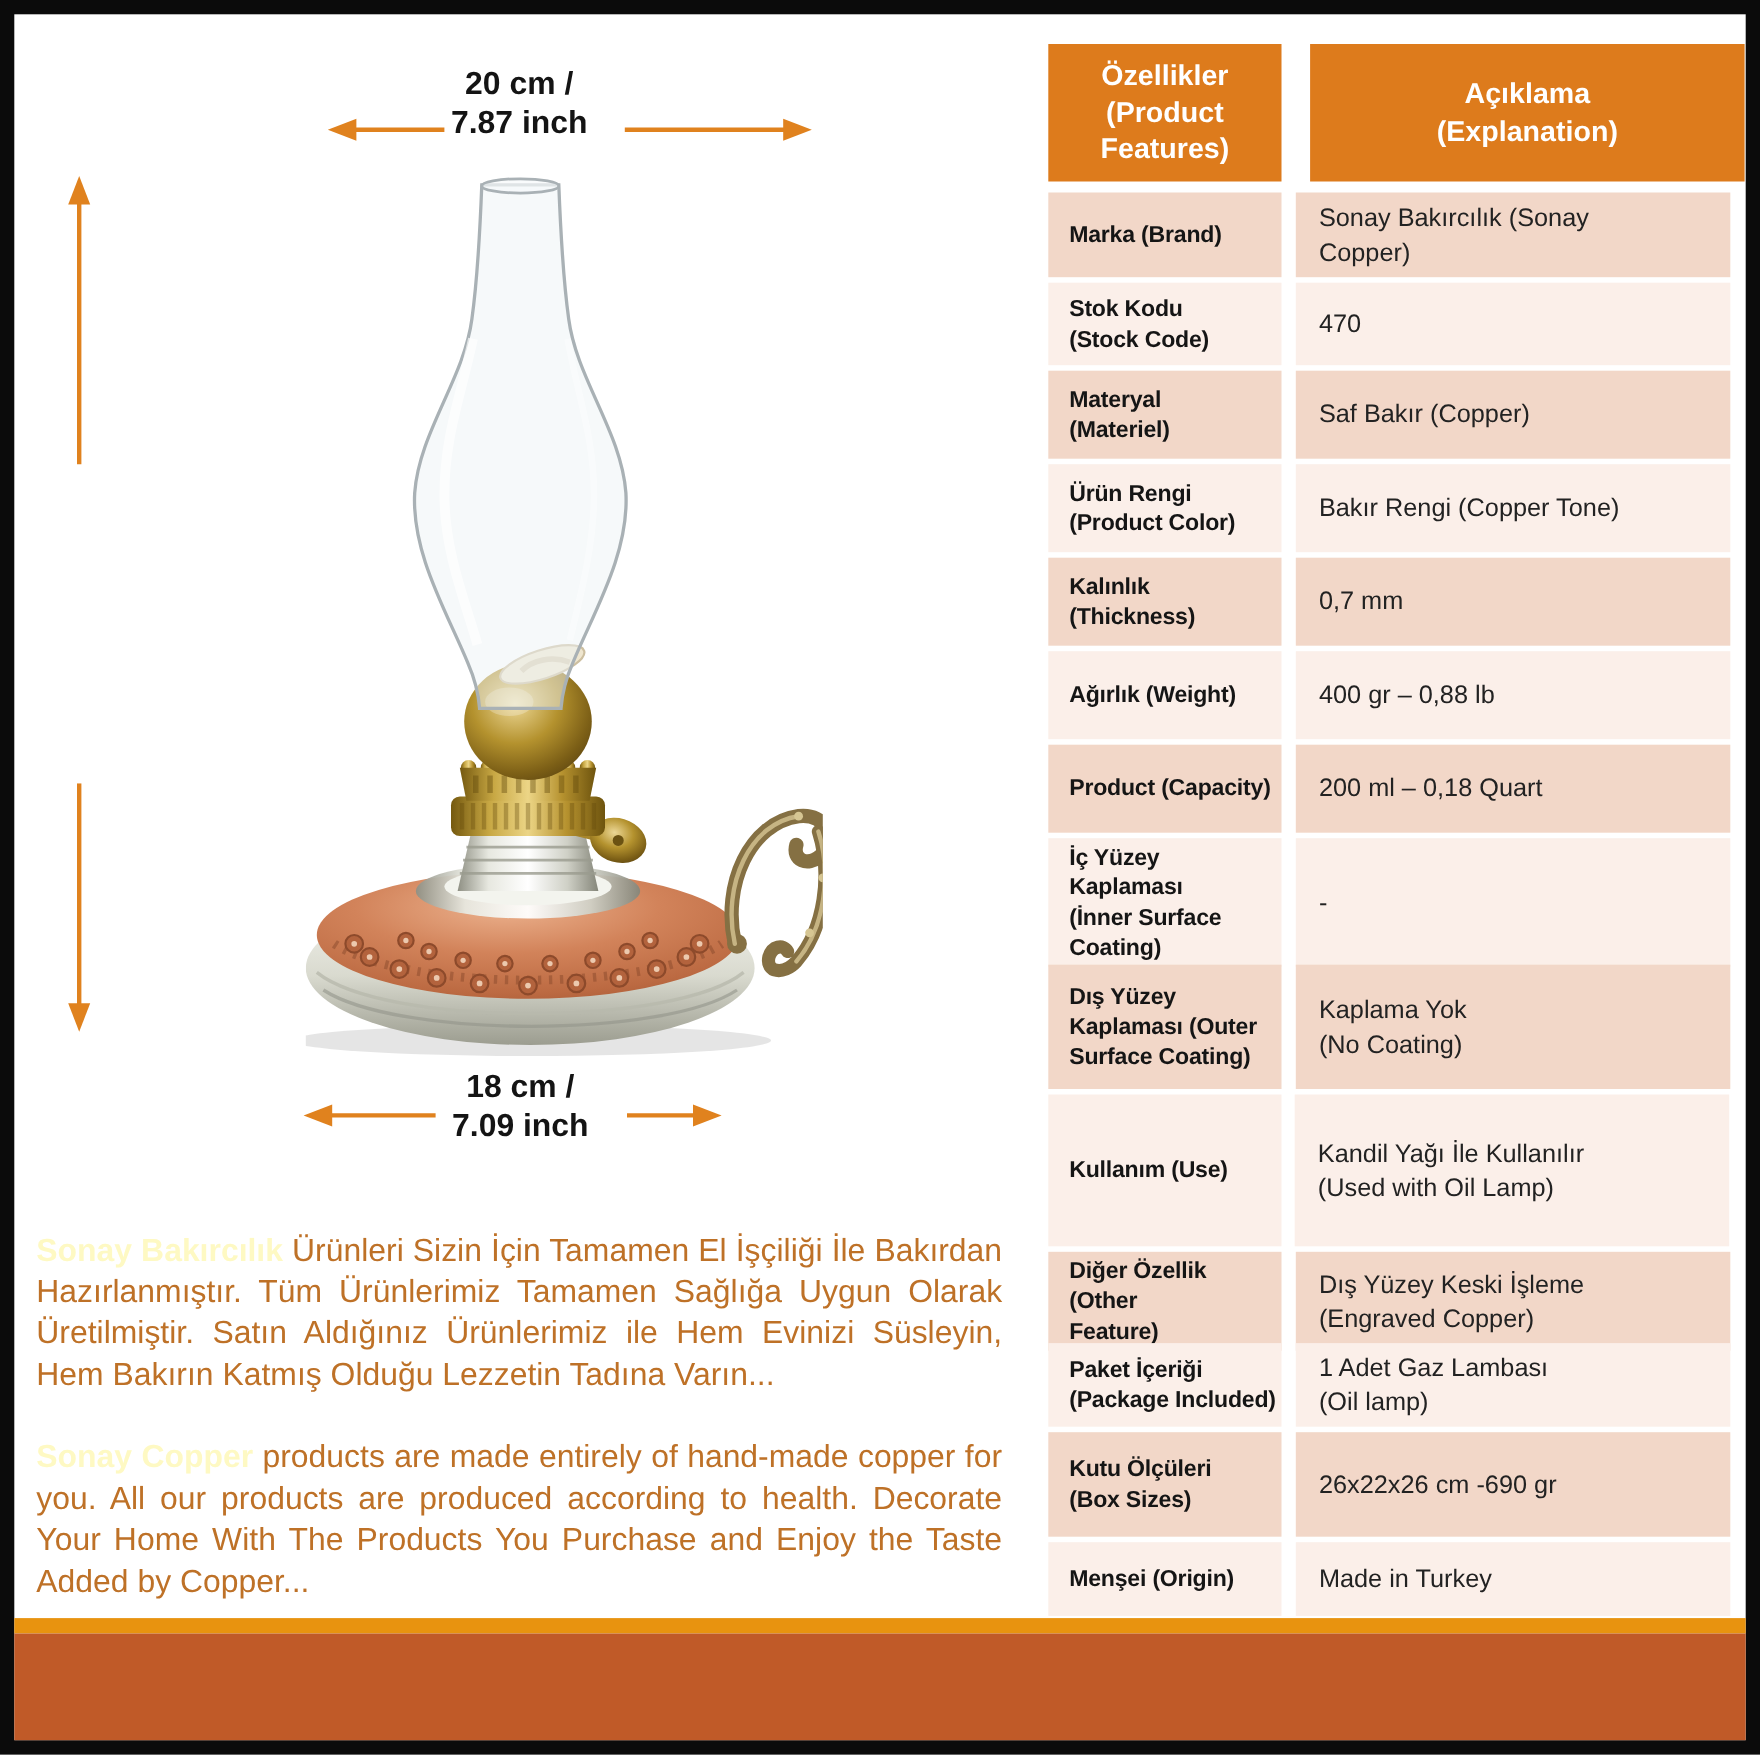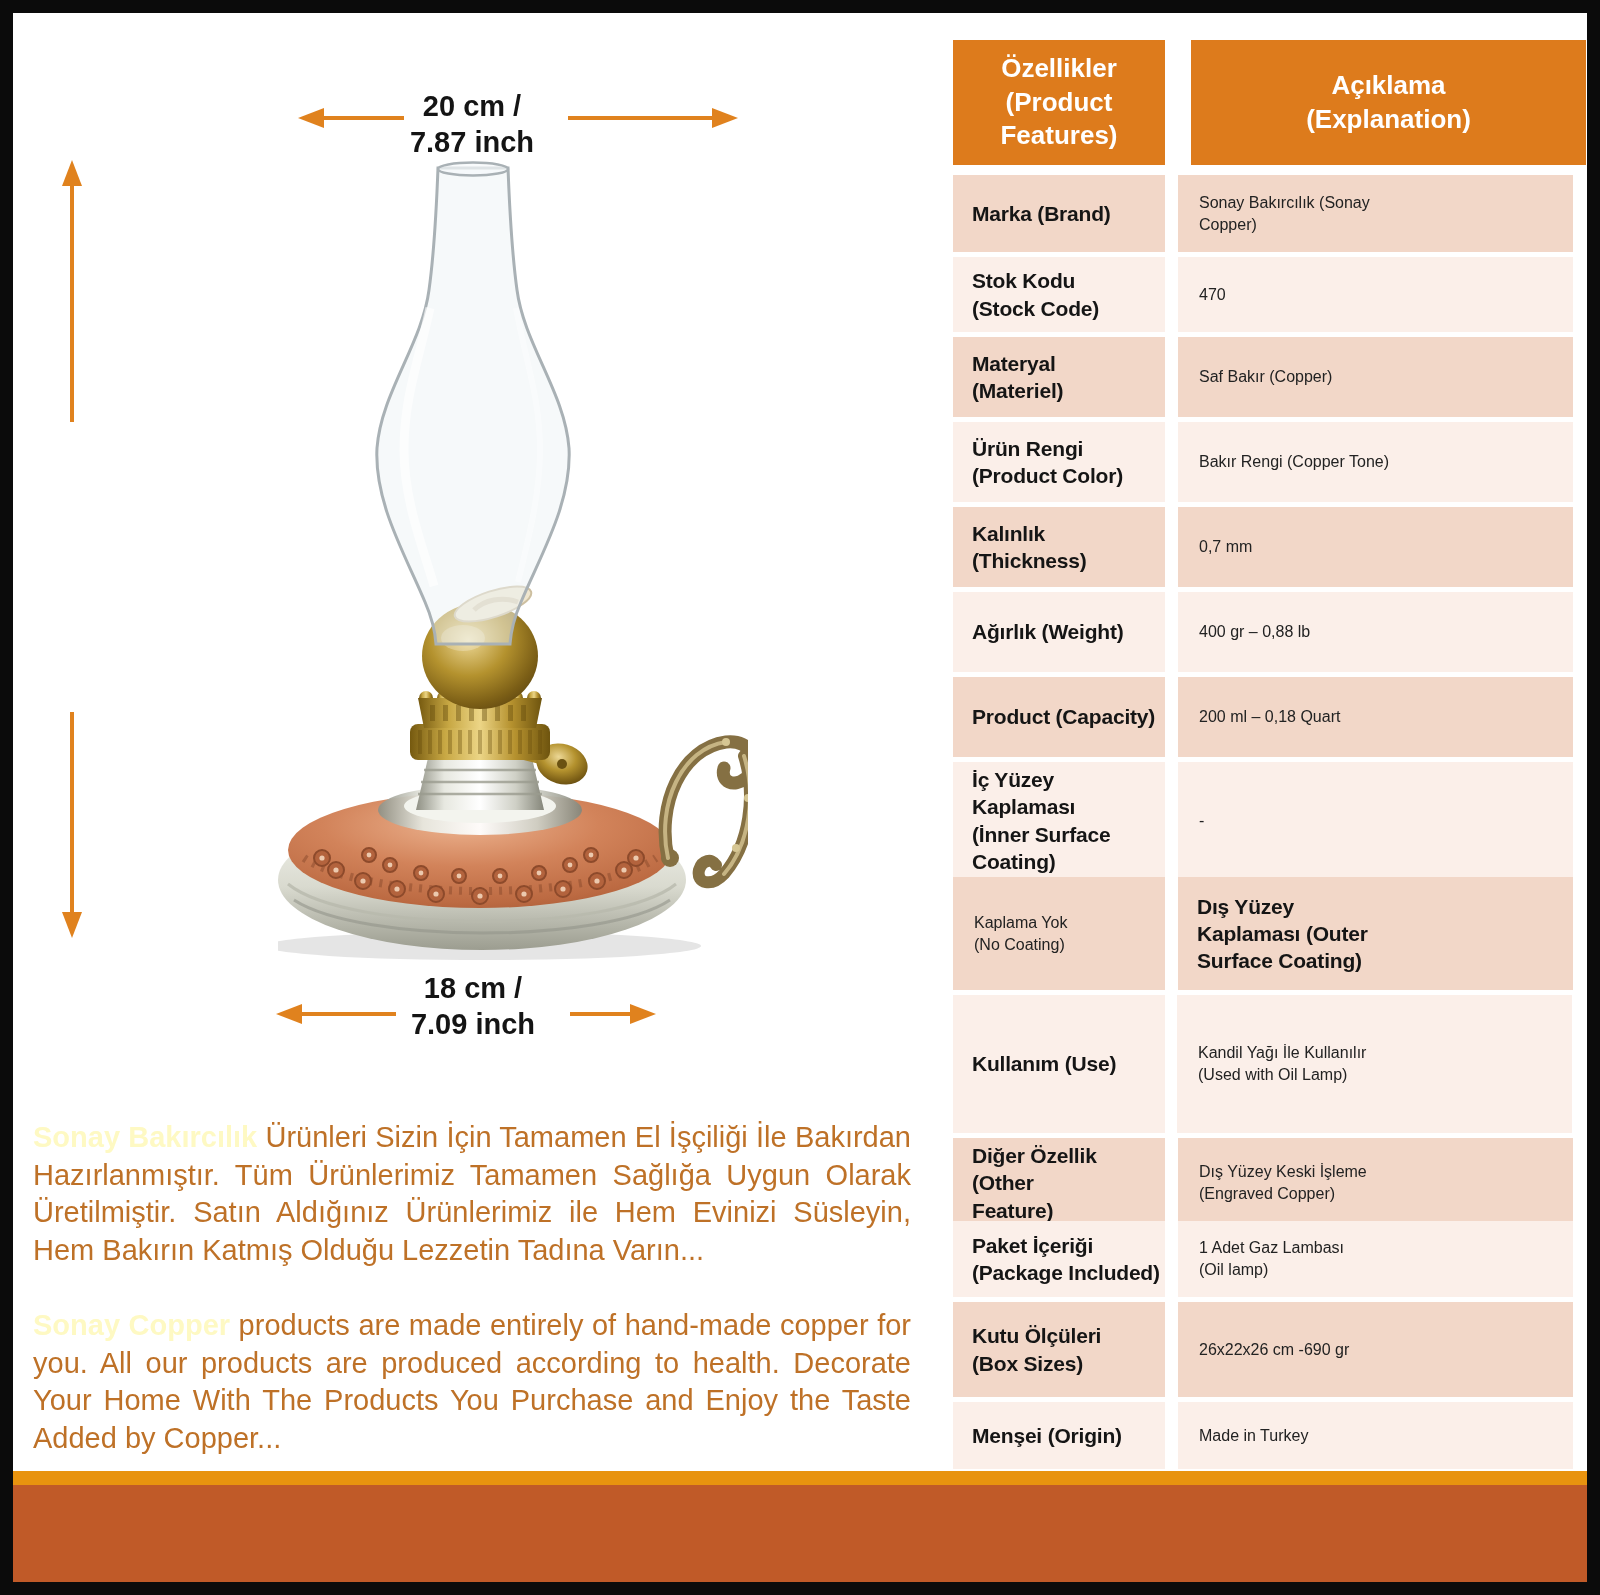--- a/index.html
+++ b/index.html
@@ -10,21 +10,21 @@
   }
   .frame{position:absolute;inset:13px;background:#ffffff;}
   .band-strip{position:absolute;left:13px;right:13px;bottom:110px;height:14px;background:#E8930F;}
   .band{position:absolute;left:13px;right:13px;bottom:13px;height:97px;background:#C05A28;}
 
   
   .dim-label{
     position:absolute;color:#141414;font-weight:bold;font-size:29px;
     line-height:1.25;text-align:center;white-space:pre-line;
   }
-  .dim-top{left:372px;top:88px;width:200px;}
+  .dim-top{left:372px;top:58px;width:200px;}
   .dim-bottom{left:378px;top:970px;width:190px;}
   .dim-left{
     left:38px;top:438px;width:50px;height:270px;
     writing-mode:vertical-rl;text-orientation:mixed;
     font-weight:bold;font-size:30px;color:#141414;
     display:flex;align-items:center;justify-content:center;white-space:nowrap;
   }
   .arrow-svg{position:absolute;display:block;}
 
   
@@ -42,21 +42,21 @@
   .spec-header .hcell{
     background:#DD7B1C;color:#ffffff;font-weight:bold;font-size:26px;line-height:1.3;
     display:flex;align-items:center;justify-content:center;text-align:center;white-space:pre-line;
   }
   .spec-row{display:grid;grid-template-columns:212px 395px;column-gap:13px;margin-bottom:5px;}
   .spec-row .cell{display:flex;align-items:center;white-space:pre-line;}
   .spec-row .lab{
     font-weight:bold;font-size:21px;letter-spacing:-0.2px;line-height:1.3;color:#151515;
     padding:4px 4px 4px 19px;
   }
-  .spec-row .val{font-size:16px;line-height:1.35;color:#222222;padding:4px 6px 4px 21px;}
+  .spec-row .val{font-size:23px;line-height:1.35;color:#222222;padding:4px 6px 4px 21px;}
   .spec-rows .spec-row:nth-child(odd) .cell{background:#F2D7C8;}
   .spec-rows .spec-row:nth-child(even) .cell{background:#FBEFE9;}
   .spec-rows .spec-row:nth-child(1){height:77px;}
   .spec-rows .spec-row:nth-child(2){height:75px;}
   .spec-rows .spec-row:nth-child(3){height:80px;}
   .spec-rows .spec-row:nth-child(4){height:80px;}
   .spec-rows .spec-row:nth-child(5){height:80px;}
   .spec-rows .spec-row:nth-child(6){height:80px;}
   .spec-rows .spec-row:nth-child(7){height:80px;}
   .spec-rows .spec-row:nth-child(8){height:110px;}
@@ -289,25 +289,25 @@
         <div class="cell lab">Product (Capacity)</div>
         <div class="cell val">200 ml – 0,18 Quart</div>
       </div>
       <div class="spec-row">
         <div class="cell lab">İç Yüzey Kaplaması
 (İnner Surface
 Coating)</div>
         <div class="cell val">-</div>
       </div>
       <div class="spec-row">
-        <div class="cell val">Kaplama Yok
-(No Coating)</div>
         <div class="cell lab">Dış Yüzey
 Kaplaması (Outer
 Surface Coating)</div>
+        <div class="cell val">Kaplama Yok
+(No Coating)</div>
       </div>
       <div class="spec-row">
         <div class="cell lab">Kullanım (Use)</div>
         <div class="cell val">Kandil Yağı İle Kullanılır
 (Used with Oil Lamp)</div>
       </div>
       <div class="spec-row">
         <div class="cell lab">Diğer Özellik (Other
 Feature)</div>
         <div class="cell val">Dış Yüzey Keski İşleme

